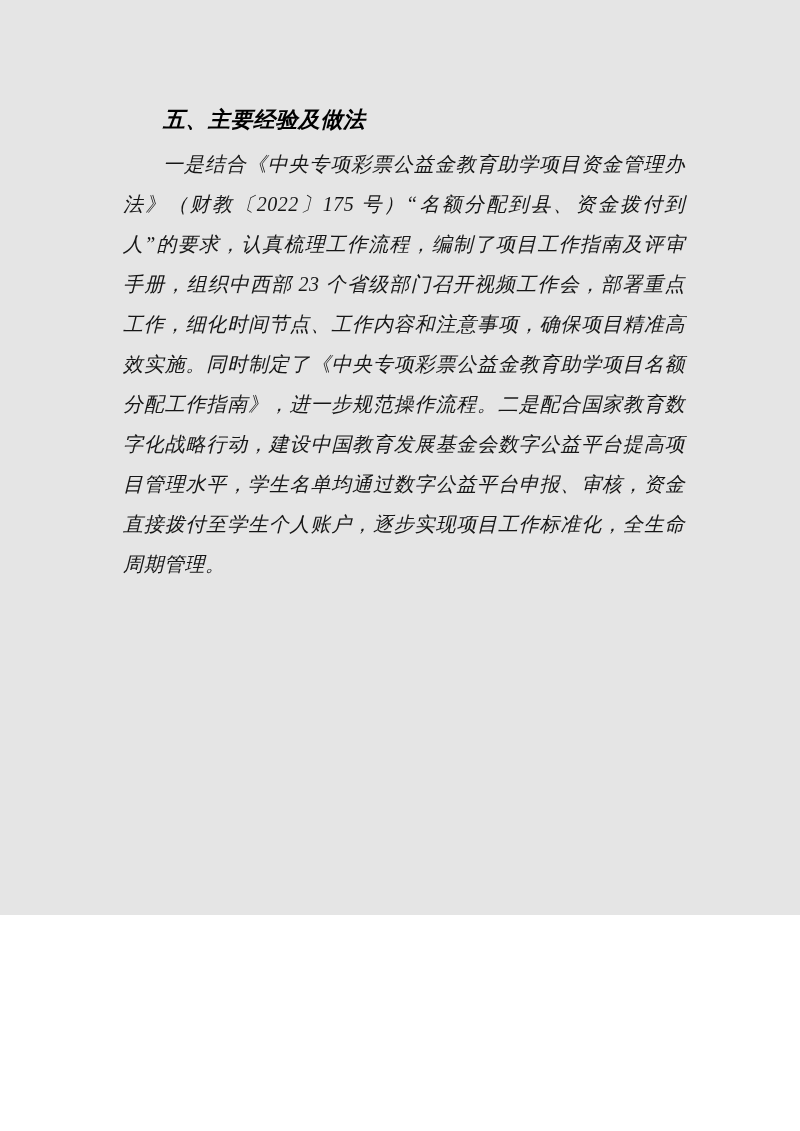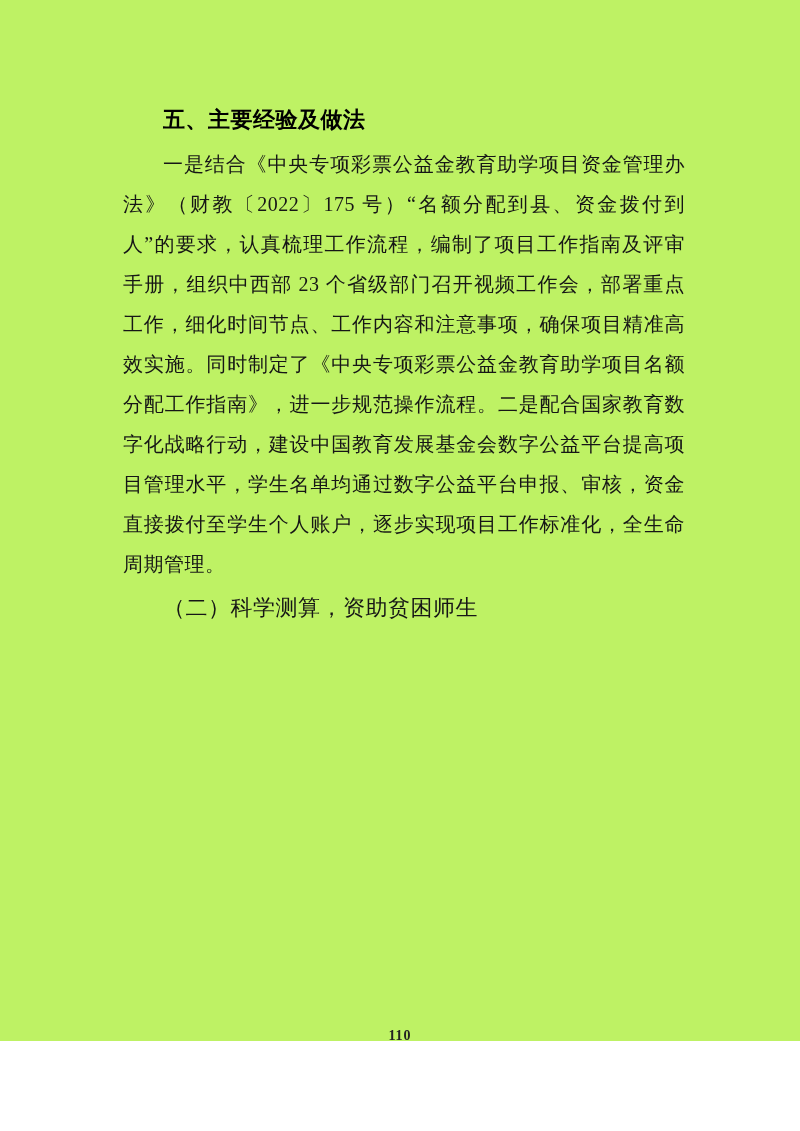--- a/index.html
+++ b/index.html
@@ -3,25 +3,26 @@
 <meta charset="utf-8">
 <style>
   html, body {
     margin: 0;
     padding: 0;
     background: #ffffff;
   }
   .page {
     position: relative;
     width: 800px;
-    height: 1041px;
-    background: #bef264;
+    height: 915px;
+    background: #e5e5e5;
     overflow: hidden;
     color: #161616;
     font-family: "Liberation Serif", serif;
+    font-style: italic;
   }
   .content {
     position: absolute;
     left: 119px;
     top: 100px;
     width: 570px;
   }
   .doc-heading {
     margin: 0;
     font-family: "Liberation Sans", sans-serif;
@@ -69,20 +70,19 @@
 <body>
 
 <div class="page">
   <div class="content">
 
     <h1 class="doc-heading">五、主要经验及做法</h1>
 
 
     <p class="paragraph">一是结合《中央专项彩票公益金教育助学项目资金管理办法》（财教〔2022〕175 号）“名额分配到县、资金拨付到人”的要求，认真梳理工作流程，编制了项目工作指南及评审手册，组织中西部 23 个省级部门召开视频工作会，部署重点工作，细化时间节点、工作内容和注意事项，确保项目精准高效实施。同时制定了《中央专项彩票公益金教育助学项目名额分配工作指南》，进一步规范操作流程。二是配合国家教育数字化战略行动，建设中国教育发展基金会数字公益平台提高项目管理水平，学生名单均通过数字公益平台申报、审核，资金直接拨付至学生个人账户，逐步实现项目工作标准化，全生命周期管理。</p>
 
-    <h2 class="section-title">（二）科学测算，资助贫困师生</h2>
 
 
 
   </div>
 
   <div class="page-number">110</div>
 </div>
 
 </body></html>

